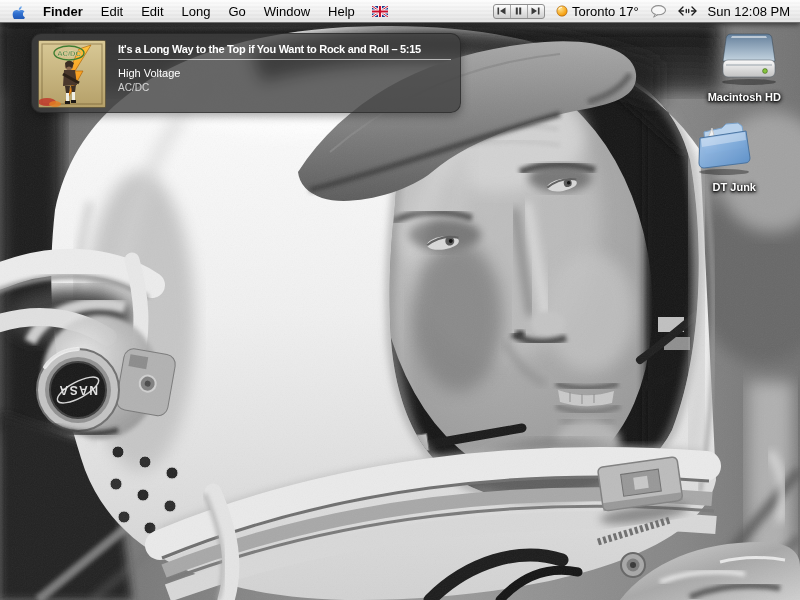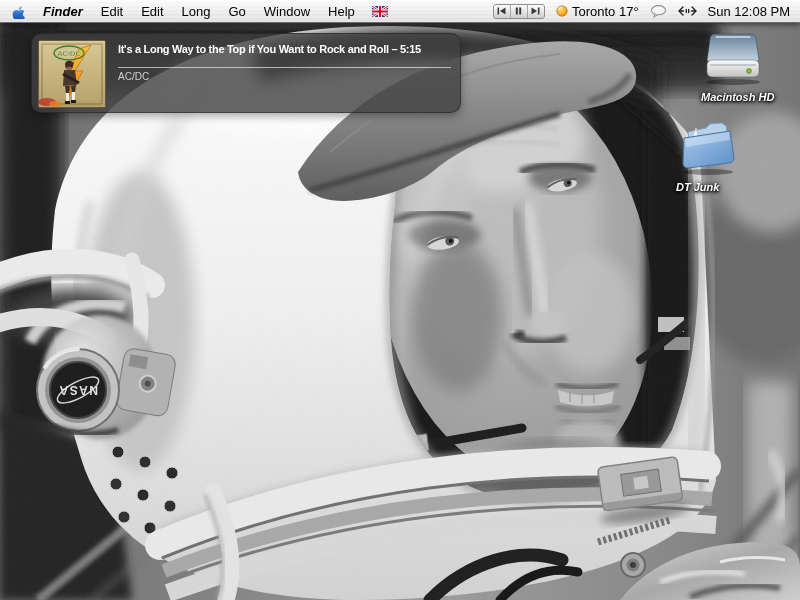--- a/index.html
+++ b/index.html
@@ -10,21 +10,21 @@
   .menubar{position:absolute;left:0;top:0;width:800px;height:22px;z-index:50;
     background:
       linear-gradient(180deg, rgba(255,255,255,.75), rgba(214,214,214,.55)),
       repeating-linear-gradient(180deg,#f7f7f7 0 2px,#e9e9e9 2px 4px);
     border-bottom:1px solid #6e6e6e;
     box-shadow:0 2px 5px rgba(0,0,0,.5);
     display:flex;align-items:center;font-size:13px;color:#000;}
   .menubar .left{display:flex;align-items:center;height:100%;}
   .apple-item{padding:0 8px 0 12px;display:flex;align-items:center;height:100%;}
   .menu-item{padding:0 9px;height:100%;display:flex;align-items:center;cursor:default;white-space:nowrap;}
-  .menu-item.bold{font-weight:bold;font-style:italic;}
+  .menu-item.bold{font-weight:bold;}
   .flag-item{padding:0 8px;display:flex;align-items:center;height:100%;}
   .menubar .right{margin-left:auto;display:flex;align-items:center;gap:11px;
                   padding-right:10px;height:100%;padding-left:16px;}
   .pb-group{display:flex;border:1px solid #8f8f8f;border-radius:3px;overflow:hidden;
             background:linear-gradient(180deg,#fdfdfd,#cfcfcf);height:13px;}
   .pb-btn{width:16px;display:flex;align-items:center;justify-content:center;}
   .pb-btn + .pb-btn{border-left:1px solid #a5a5a5;}
   .weather{display:flex;align-items:center;gap:4px;}
   .clock{white-space:nowrap;}
 
@@ -33,26 +33,26 @@
   .wallpaper{position:absolute;left:0;top:0;}
 
   
   .now-playing{position:absolute;left:31px;top:11px;width:428px;height:78px;
     background:rgba(64,64,64,.80);border:1px solid rgba(20,20,20,.45);
     border-radius:10px;box-shadow:0 3px 10px rgba(0,0,0,.35);color:#fff;}
   .np-art{position:absolute;left:6px;top:6px;width:66px;height:66px;
     border:1px solid rgba(0,0,0,.5);border-radius:2px;overflow:hidden;background:#c9b57e;}
   .np-text{position:absolute;left:86px;top:9px;right:9px;}
   .np-title{font-size:11px;font-weight:bold;letter-spacing:-.3px;white-space:nowrap;
-    overflow:hidden;padding-bottom:12px;border-bottom:1px solid rgba(255,255,255,.6);}
+    overflow:hidden;padding-bottom:4px;border-bottom:1px solid rgba(255,255,255,.6);}
   .np-album{font-size:11px;margin-top:7px;}
   .np-artist{font-size:10px;margin-top:3px;color:rgba(255,255,255,.75);}
 
   
-  .desktop-icon{position:absolute;width:80px;text-align:left;cursor:default;font-style:italic;}
+  .desktop-icon{position:absolute;width:80px;text-align:right;cursor:default;}
   .icon-label{margin-top:1px;font-size:11px;font-weight:bold;color:#fff;
     text-shadow:0 1px 2px rgba(0,0,0,.95),0 0 4px rgba(0,0,0,.8),0 1px 4px rgba(0,0,0,.9);}
   .di-hd{left:701px;top:8px;}
   .di-folder{left:676px;top:96px;}
 </style>
 </head>
 <body>
 
 <div class="screen">
 
@@ -310,20 +310,21 @@
 
           <ellipse cx="30" cy="12" rx="15" ry="7" fill="none" stroke="#3f7d32" stroke-width="1.4"></ellipse>
           <text x="30" y="15" text-anchor="middle" font-family="Liberation Sans, sans-serif" font-size="7.5" font-weight="bold" fill="#2f6b28" stroke="#ece4b8" stroke-width=".3">AC/DC</text>
 
           <ellipse cx="8" cy="61" rx="9" ry="4" fill="#c0392b" opacity=".85"></ellipse>
           <ellipse cx="16" cy="63" rx="6" ry="3" fill="#e67e22" opacity=".8"></ellipse>
         </svg>
       </div>
       <div class="np-text">
         <div class="np-title">It's a Long Way to the Top if You Want to Rock and Roll – 5:15</div>
+        <div class="np-album">High Voltage</div>
         <div class="np-artist">AC/DC</div>
       </div>
     </div>
 
     <div class="desktop-icon di-hd">
       <svg width="64" height="56" viewBox="0 0 64 56">
         <defs>
           <linearGradient id="hdTop" x1="0" y1="0" x2="0" y2="1">
             <stop offset="0" stop-color="#647f9b"></stop>
               <stop offset="1" stop-color="#c4d4e0"></stop>

